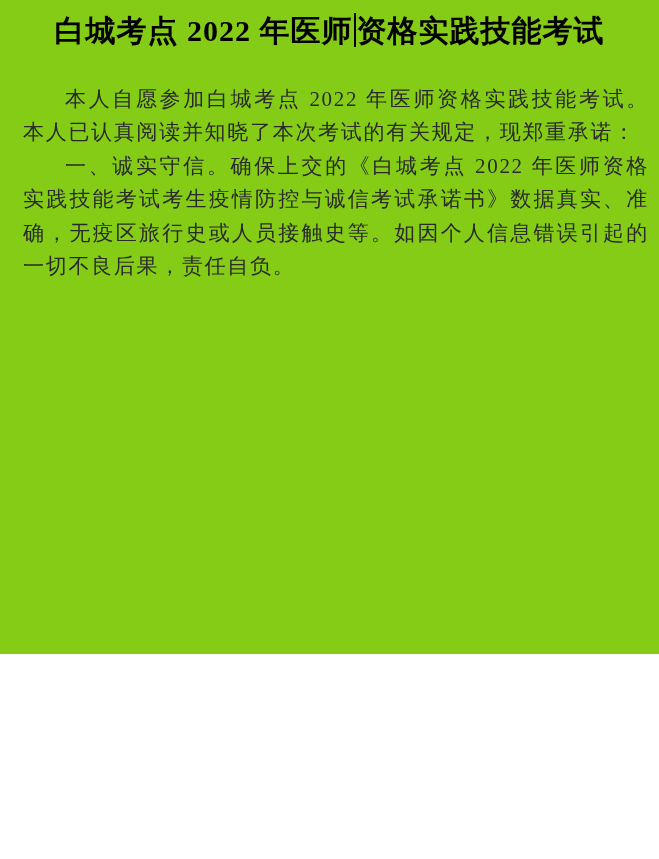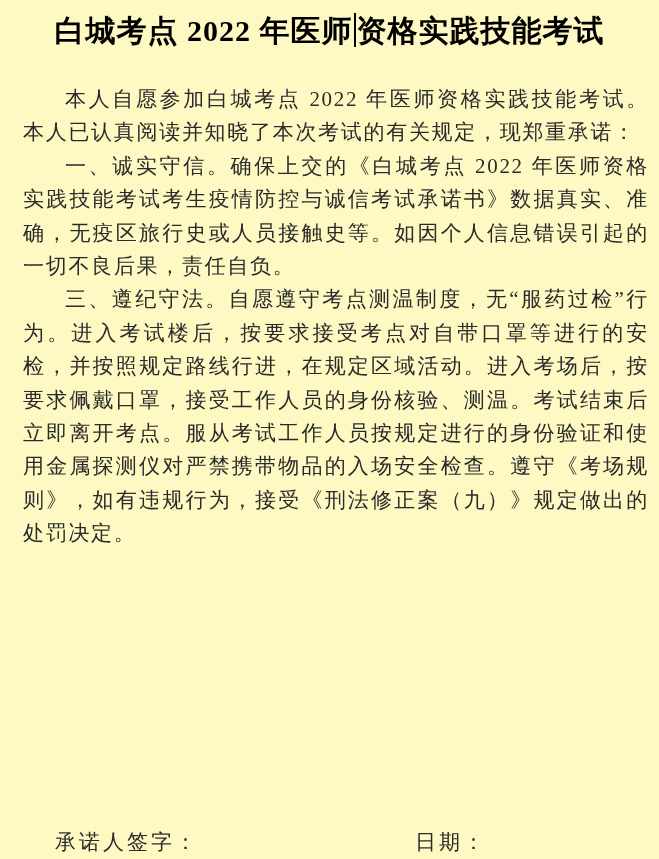--- a/index.html
+++ b/index.html
@@ -3,24 +3,24 @@
 <meta charset="utf-8">
 <style>
   html, body {
     margin: 0;
     padding: 0;
     background: #ffffff;
   }
   .page {
     position: relative;
     width: 659px;
-    height: 859px;
+    height: 654px;
     box-sizing: border-box;
     padding: 9px 10px 0 10px;
-    background: #fef9c3;
+    background: #84cc16;
     color: #1c1c1c;
     font-family: "Liberation Serif", "DejaVu Serif", serif;
     overflow: hidden;
   }
   .title {
     margin: 0;
     font-size: 30px;
     line-height: 43px;
     font-weight: bold;
     text-align: center;
@@ -75,20 +75,19 @@
 
 <div class="page">
 
   <h1 class="title">
     <span class="title-line"><span>白城考点 2022 年医师</span><span class="text-cursor"></span><span>资格实践技能考试</span></span>
   </h1>
 
   <div class="body-block">
     <p>本人自愿参加白城考点 2022 年医师资格实践技能考试。本人已认真阅读并知晓了本次考试的有关规定，现郑重承诺：</p>
     <p>一、诚实守信。确保上交的《白城考点 2022 年医师资格实践技能考试考生疫情防控与诚信考试承诺书》数据真实、准确，无疫区旅行史或人员接触史等。如因个人信息错误引起的一切不良后果，责任自负。</p>
-    <p>三、遵纪守法。自愿遵守考点测温制度，无“服药过检”行为。进入考试楼后，按要求接受考点对自带口罩等进行的安检，并按照规定路线行进，在规定区域活动。进入考场后，按要求佩戴口罩，接受工作人员的身份核验、测温。考试结束后立即离开考点。服从考试工作人员按规定进行的身份验证和使用金属探测仪对严禁携带物品的入场安全检查。遵守《考场规则》，如有违规行为，接受《刑法修正案（九）》规定做出的处罚决定。</p>
   </div>
 
   <div class="signature-row">
     <span class="sig-label">承诺人签字：</span><span class="date-label">日期：</span>
   </div>
 
 </div>
 
 </body></html>

